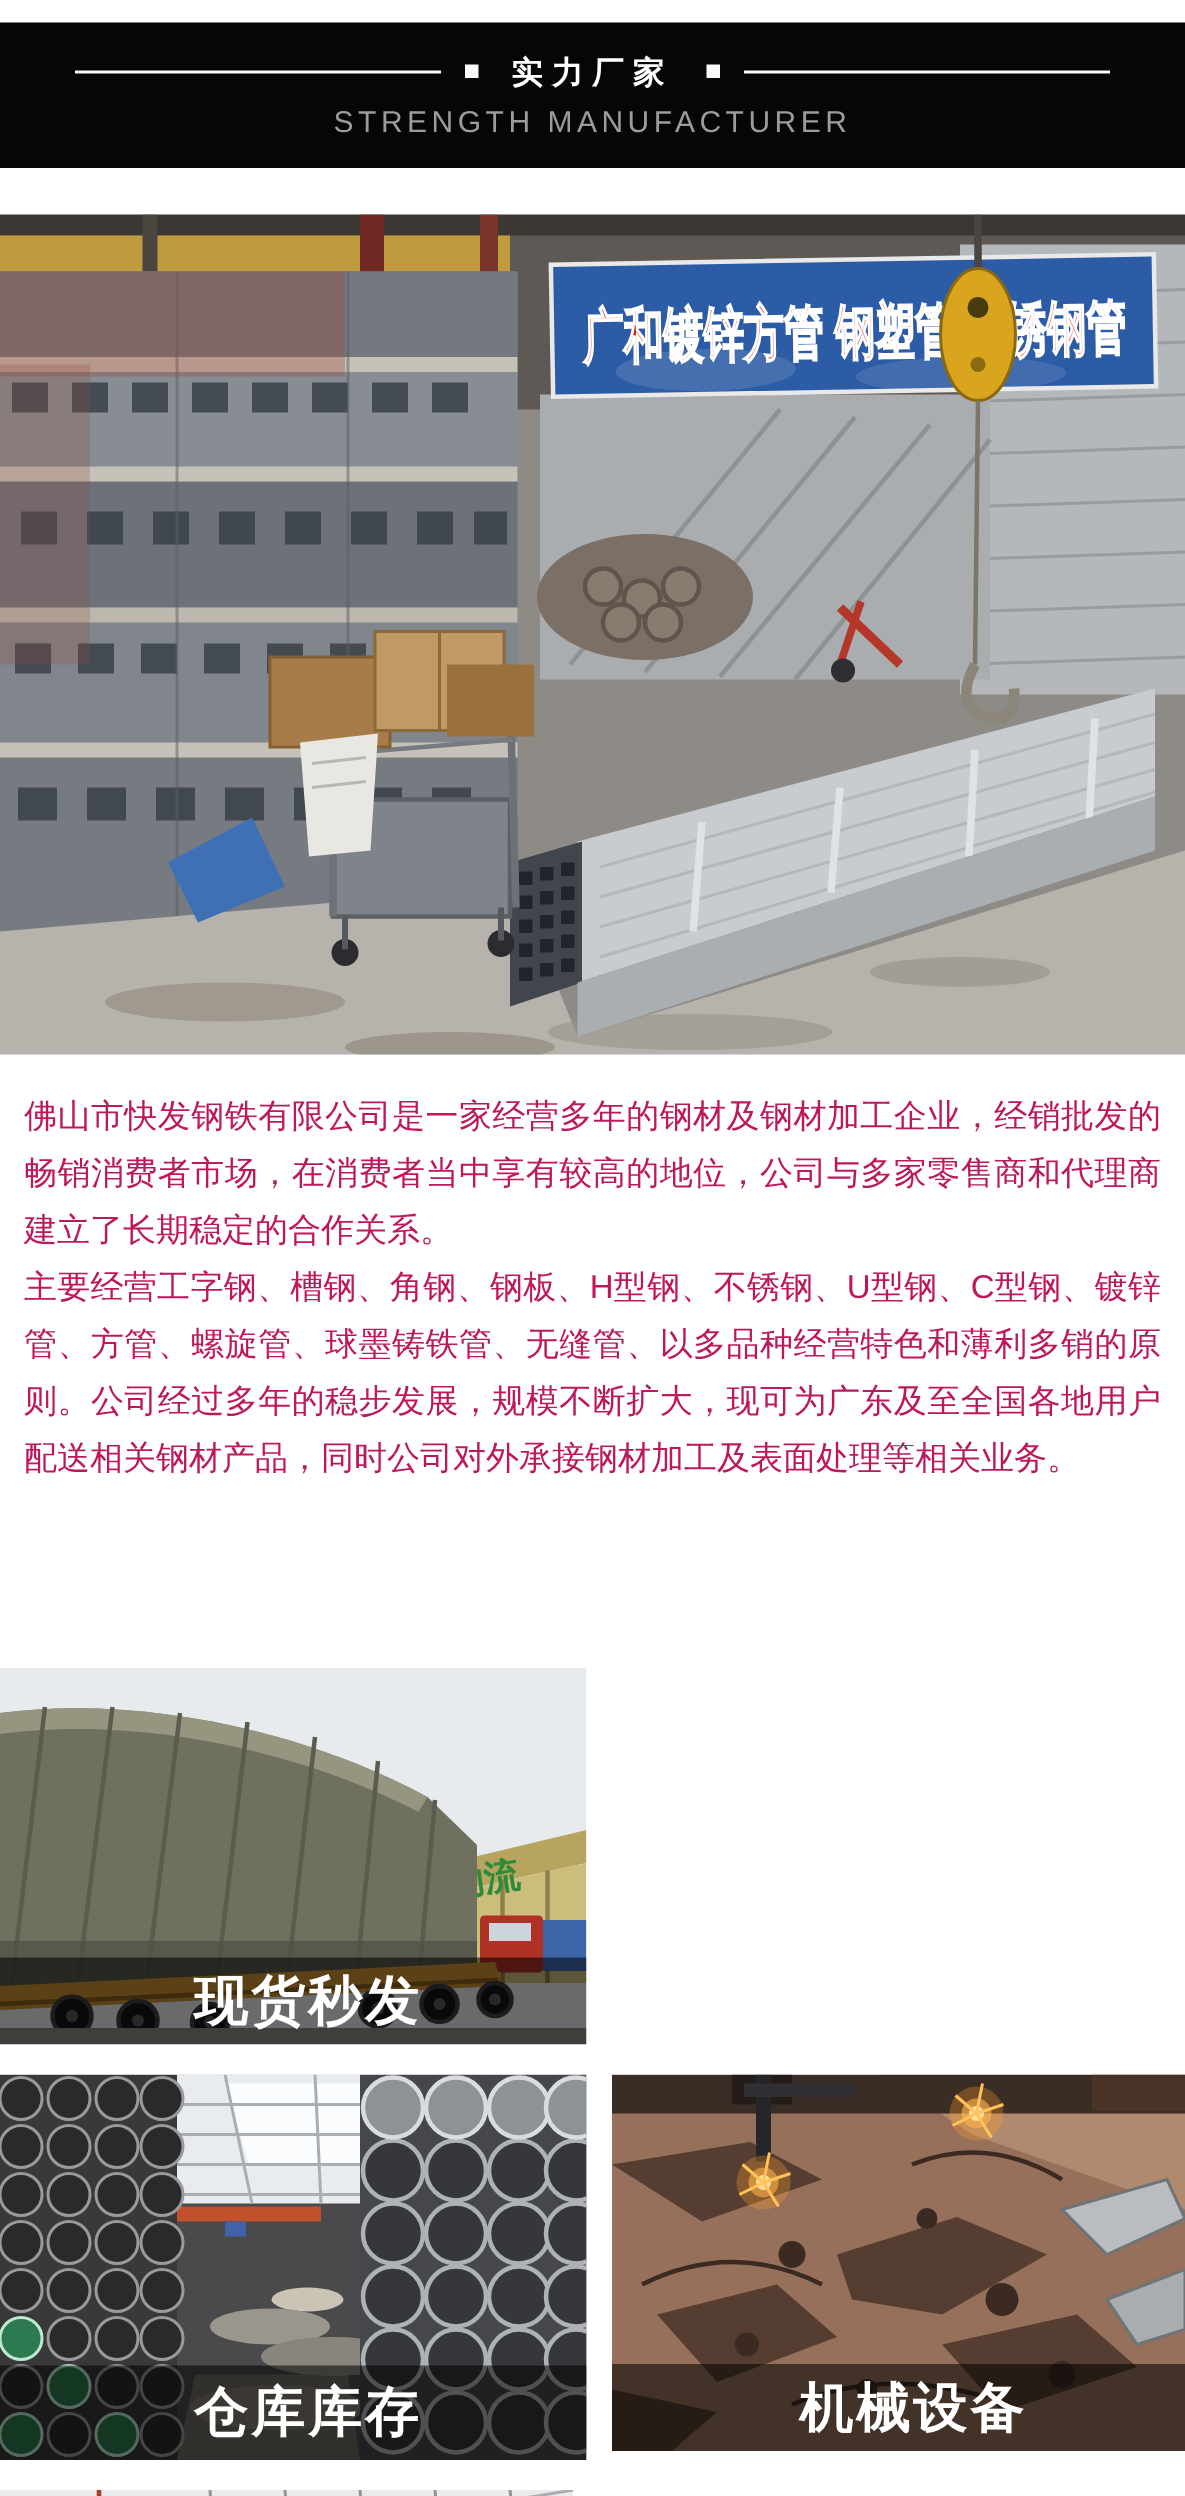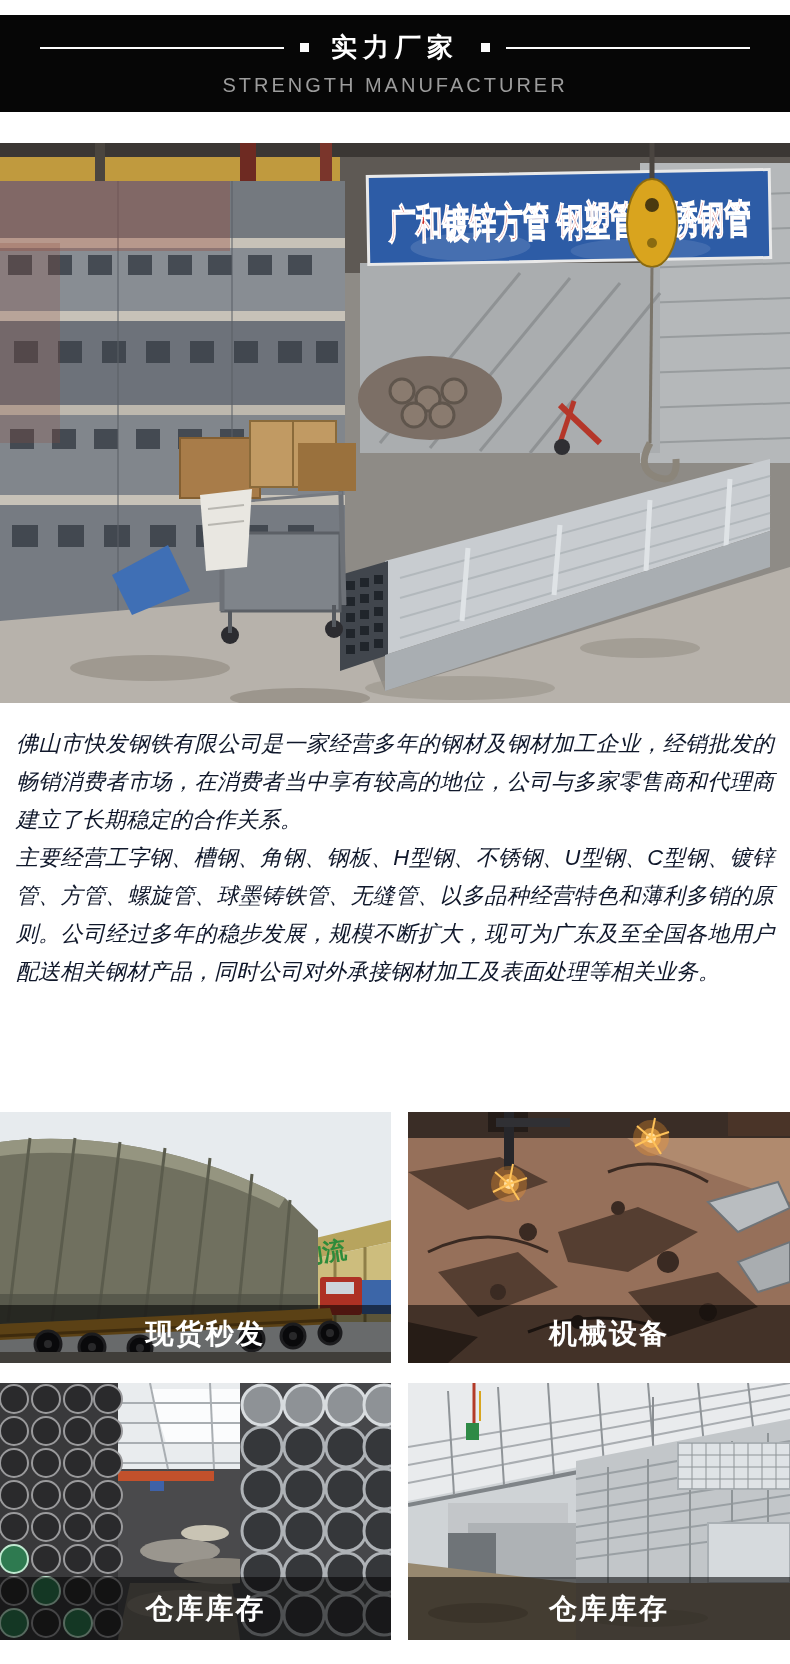--- a/index.html
+++ b/index.html
@@ -6,42 +6,42 @@
   body{width:790px;font-family:"Liberation Sans","DejaVu Sans",sans-serif;}
   .page{width:790px;}
 
   
   .top-strip{height:15px;}
   .banner{height:97px;background:#060606;display:flex;flex-direction:column;
           align-items:center;justify-content:center;gap:9px;}
   .banner-row{display:flex;align-items:center;}
   .h-line{width:244px;height:2px;background:#fbfbfb;}
   .sq{width:9px;height:9px;background:#fbfbfb;margin:0 16px;}
-  .banner-title{color:#ffffff;font-size:26px;font-weight:bold;letter-spacing:6px;margin:0 6px;}
+  .banner-title{color:#ffffff;font-size:21px;font-weight:bold;letter-spacing:6px;margin:0 6px;}
   .banner-sub{color:#9c9c9c;font-size:20px;letter-spacing:3px;}
 
   
   .photo-main{display:block;width:790px;height:560px;margin-top:31px;}
 
   
-  .about{padding:22px 16px 0 16px;color:#0f172a;font-size:22px;line-height:38px;
-         text-align:justify;height:342px;overflow:hidden;font-style:italic;}
+  .about{padding:22px 16px 0 16px;color:#be185d;font-size:22px;line-height:38px;
+         text-align:justify;height:342px;overflow:hidden;}
   .about p{margin:0;}
 
   
   .grid{margin-top:45px;display:flex;flex-wrap:wrap;column-gap:17px;row-gap:20px;}
   .cell{position:relative;overflow:hidden;}
   .cell svg{display:block;width:100%;height:100%;}
   .c-a,.c-c{width:391px;}
   .c-b,.c-d{width:382px;}
   .c-a,.c-b{height:251px;}
   .c-c,.c-d{height:257px;}
   .caption{position:absolute;left:0;right:0;bottom:0;background:rgba(0,0,0,0.55);
            display:flex;align-items:center;justify-content:center;color:#ffffff;
-           font-size:28px;font-weight:bold;letter-spacing:2px;padding-left:20px;}
+           font-size:36px;font-weight:bold;letter-spacing:2px;padding-left:20px;}
   .cap-a{height:58px;}
   .cap-b{height:63px;}
   .bottom-strip{height:24px;}
 </style>
 </head>
 <body>
 
 <div class="page">
 
   <div class="top-strip"></div>
@@ -285,77 +285,20 @@
             <circle cx="140" cy="236" r="4"></circle>
           <circle cx="252" cy="227" r="4"></circle>
             <circle cx="293" cy="224" r="4"></circle>
             <circle cx="330" cy="221" r="4"></circle>
         </g>
         <rect x="0" y="240" width="391" height="11" fill="#8f8a82"></rect>
       </svg>
       <figcaption class="caption cap-a">现货秒发</figcaption>
     </figure>
 
-    <figure class="cell c-b" style="margin:0">
-      <svg viewBox="0 0 382 251" preserveAspectRatio="none">
-        <rect width="382" height="251" fill="#96705a"></rect>
-        <polygon points="180,0 382,0 382,90 240,40" fill="#b08a6e"></polygon>
-        <rect x="0" y="0" width="382" height="26" fill="#3a2d26"></rect>
-        <rect x="80" y="0" width="40" height="20" fill="#241c18"></rect>
-        <rect x="320" y="0" width="62" height="24" fill="#4a3428"></rect>
-        <g fill="#503a2e" opacity="0.92">
-          <polygon points="0,60 92,45 140,70 60,98"></polygon>
-          <polygon points="150,120 230,95 290,120 220,160 160,150"></polygon>
-          <polygon points="30,160 110,140 150,175 70,205"></polygon>
-          <polygon points="220,180 310,160 350,195 260,225"></polygon>
-          <polygon points="0,210 70,225 40,251 0,251"></polygon>
-        </g>
-        <g stroke="#3a2a22" stroke-width="3" fill="none">
-          <path d="M20,140 Q80,110 140,140"></path>
-          <path d="M200,60 Q250,40 300,70"></path>
-          <path d="M120,220 Q180,195 250,215"></path>
-        </g>
-        <g fill="#3a2a22">
-          <circle cx="120" cy="120" r="9"></circle>
-            <circle cx="210" cy="96" r="7"></circle>
-            <circle cx="260" cy="150" r="11"></circle>
-          <circle cx="90" cy="180" r="8"></circle>
-            <circle cx="300" cy="200" r="9"></circle>
-            <circle cx="170" cy="210" r="7"></circle>
-        </g>
-        <polygon points="300,90 370,70 382,96 330,120" fill="#b9bdc0" stroke="#6f7478" stroke-width="2"></polygon>
-        <polygon points="330,150 382,130 382,170 350,180" fill="#a9adb0" stroke="#6f7478" stroke-width="2"></polygon>
-        <rect x="96" y="0" width="10" height="58" fill="#26262a"></rect>
-        <rect x="88" y="6" width="74" height="9" fill="#303034"></rect>
-        <g>
-          <circle cx="101" cy="72" r="18" fill="#ff9a2a" opacity="0.3"></circle>
-          <circle cx="101" cy="72" r="10" fill="#ffb44a" opacity="0.6"></circle>
-          <circle cx="101" cy="72" r="5" fill="#ffe0a0"></circle>
-          <g stroke="#ffc35a" stroke-width="2">
-            <line x1="101" y1="72" x2="119" y2="66"></line>
-              <line x1="101" y1="72" x2="87" y2="60"></line>
-            <line x1="101" y1="72" x2="111" y2="88"></line>
-              <line x1="101" y1="72" x2="85" y2="80"></line>
-            <line x1="101" y1="72" x2="105" y2="52"></line>
-          </g>
-          <circle cx="243" cy="26" r="18" fill="#ff9a2a" opacity="0.3"></circle>
-          <circle cx="243" cy="26" r="10" fill="#ffb44a" opacity="0.6"></circle>
-          <circle cx="243" cy="26" r="5" fill="#ffe0a0"></circle>
-          <g stroke="#ffc35a" stroke-width="2">
-            <line x1="243" y1="26" x2="261" y2="20"></line>
-              <line x1="243" y1="26" x2="229" y2="14"></line>
-            <line x1="243" y1="26" x2="253" y2="42"></line>
-              <line x1="243" y1="26" x2="227" y2="34"></line>
-            <line x1="243" y1="26" x2="247" y2="6"></line>
-          </g>
-        </g>
-      </svg>
-      <figcaption class="caption cap-a">机械设备</figcaption>
-    </figure>
-
     <figure class="cell c-c" style="margin:0">
       <svg viewBox="0 0 391 257" preserveAspectRatio="none">
         <rect width="391" height="257" fill="#4a4a4c"></rect>
         <polygon points="88,0 330,0 300,86 120,86" fill="#e9ecee"></polygon>
         <polygon points="150,6 268,6 252,60 166,60" fill="#fbfcfd"></polygon>
         <g stroke="#a9aeb2" stroke-width="2">
           <line x1="120" y1="80" x2="300" y2="80"></line>
             <line x1="112" y1="60" x2="306" y2="60"></line>
           <line x1="104" y1="40" x2="315" y2="40"></line>
             <line x1="96" y1="20" x2="322" y2="20"></line>
@@ -435,20 +378,77 @@
         <g fill="#8e9296" stroke="#d8dcdf" stroke-width="3">
           <circle cx="262" cy="22" r="20"></circle>
             <circle cx="304" cy="22" r="20"></circle>
             <circle cx="346" cy="22" r="20"></circle>
             <circle cx="384" cy="22" r="20"></circle>
         </g>
       </svg>
       <figcaption class="caption cap-b">仓库库存</figcaption>
     </figure>
 
+    <figure class="cell c-b" style="margin:0">
+      <svg viewBox="0 0 382 251" preserveAspectRatio="none">
+        <rect width="382" height="251" fill="#96705a"></rect>
+        <polygon points="180,0 382,0 382,90 240,40" fill="#b08a6e"></polygon>
+        <rect x="0" y="0" width="382" height="26" fill="#3a2d26"></rect>
+        <rect x="80" y="0" width="40" height="20" fill="#241c18"></rect>
+        <rect x="320" y="0" width="62" height="24" fill="#4a3428"></rect>
+        <g fill="#503a2e" opacity="0.92">
+          <polygon points="0,60 92,45 140,70 60,98"></polygon>
+          <polygon points="150,120 230,95 290,120 220,160 160,150"></polygon>
+          <polygon points="30,160 110,140 150,175 70,205"></polygon>
+          <polygon points="220,180 310,160 350,195 260,225"></polygon>
+          <polygon points="0,210 70,225 40,251 0,251"></polygon>
+        </g>
+        <g stroke="#3a2a22" stroke-width="3" fill="none">
+          <path d="M20,140 Q80,110 140,140"></path>
+          <path d="M200,60 Q250,40 300,70"></path>
+          <path d="M120,220 Q180,195 250,215"></path>
+        </g>
+        <g fill="#3a2a22">
+          <circle cx="120" cy="120" r="9"></circle>
+            <circle cx="210" cy="96" r="7"></circle>
+            <circle cx="260" cy="150" r="11"></circle>
+          <circle cx="90" cy="180" r="8"></circle>
+            <circle cx="300" cy="200" r="9"></circle>
+            <circle cx="170" cy="210" r="7"></circle>
+        </g>
+        <polygon points="300,90 370,70 382,96 330,120" fill="#b9bdc0" stroke="#6f7478" stroke-width="2"></polygon>
+        <polygon points="330,150 382,130 382,170 350,180" fill="#a9adb0" stroke="#6f7478" stroke-width="2"></polygon>
+        <rect x="96" y="0" width="10" height="58" fill="#26262a"></rect>
+        <rect x="88" y="6" width="74" height="9" fill="#303034"></rect>
+        <g>
+          <circle cx="101" cy="72" r="18" fill="#ff9a2a" opacity="0.3"></circle>
+          <circle cx="101" cy="72" r="10" fill="#ffb44a" opacity="0.6"></circle>
+          <circle cx="101" cy="72" r="5" fill="#ffe0a0"></circle>
+          <g stroke="#ffc35a" stroke-width="2">
+            <line x1="101" y1="72" x2="119" y2="66"></line>
+              <line x1="101" y1="72" x2="87" y2="60"></line>
+            <line x1="101" y1="72" x2="111" y2="88"></line>
+              <line x1="101" y1="72" x2="85" y2="80"></line>
+            <line x1="101" y1="72" x2="105" y2="52"></line>
+          </g>
+          <circle cx="243" cy="26" r="18" fill="#ff9a2a" opacity="0.3"></circle>
+          <circle cx="243" cy="26" r="10" fill="#ffb44a" opacity="0.6"></circle>
+          <circle cx="243" cy="26" r="5" fill="#ffe0a0"></circle>
+          <g stroke="#ffc35a" stroke-width="2">
+            <line x1="243" y1="26" x2="261" y2="20"></line>
+              <line x1="243" y1="26" x2="229" y2="14"></line>
+            <line x1="243" y1="26" x2="253" y2="42"></line>
+              <line x1="243" y1="26" x2="227" y2="34"></line>
+            <line x1="243" y1="26" x2="247" y2="6"></line>
+          </g>
+        </g>
+      </svg>
+      <figcaption class="caption cap-a">机械设备</figcaption>
+    </figure>
+
     <figure class="cell c-d" style="margin:0">
       <svg viewBox="0 0 382 257" preserveAspectRatio="none">
         <rect width="382" height="257" fill="#cfd3d6"></rect>
         <polygon points="0,0 382,0 382,42 0,118" fill="#e9ebed"></polygon>
         <g stroke="#a9adb1" stroke-width="2">
           <line x1="0" y1="100" x2="382" y2="26"></line>
             <line x1="0" y1="82" x2="382" y2="12"></line>
           <line x1="0" y1="64" x2="382" y2="0"></line>
         </g>
         <line x1="0" y1="122" x2="382" y2="48" stroke="#7f8488" stroke-width="4"></line>

